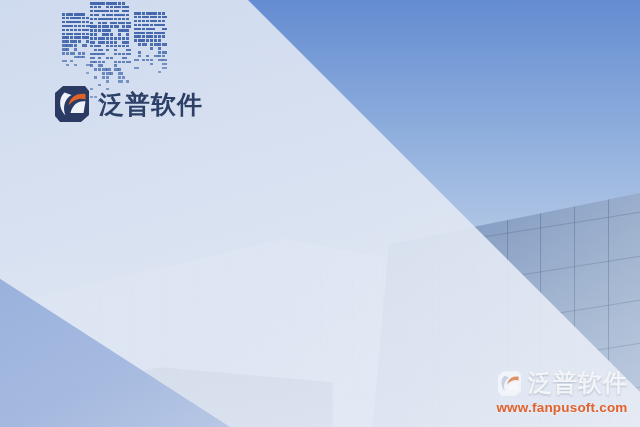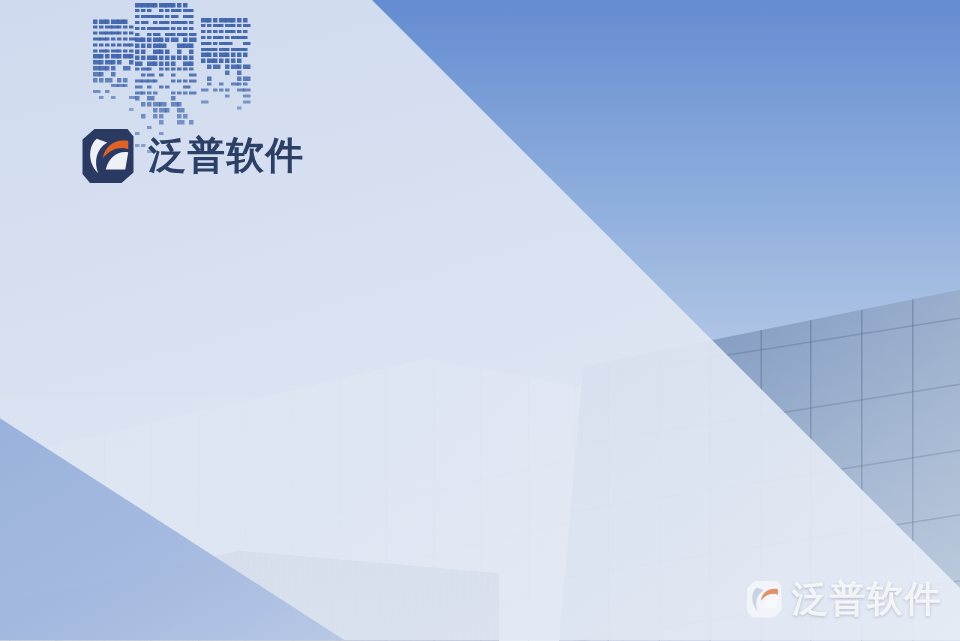--- a/index.html
+++ b/index.html
@@ -617,15 +617,16 @@
   <div class="watermark">
     <div class="wm-row">
       <svg class="wm-mark" viewBox="0 0 40 40">
         <path d="M11 2 L33 2 L37 7 L37 31 L29 38 L8 38 L3 32 L3 9 Z" fill="rgba(255,255,255,0.72)"></path>
         <path d="M12.5 8.5 C6.5 13.5 6.5 25 13.5 31.5 C10.5 24 12 15.5 19.5 11 Z" fill="rgba(150,168,198,0.55)"></path>
         <path d="M33.5 10 C25 8.5 18 13 16.5 21.5 C22 15 28.5 13.5 33.5 15.5 Z" fill="#e2793f"></path>
         <path d="M33.5 17.5 C26 16.5 20.5 21 18.5 29 L31.5 29 Z" fill="rgba(255,255,255,0.80)"></path>
       </svg>
       <div class="wm-cn">泛普软件</div>
     </div>
+    <div class="wm-url">www.fanpusoft.com</div>
   </div>
 
 </div>
 
 </body></html>

